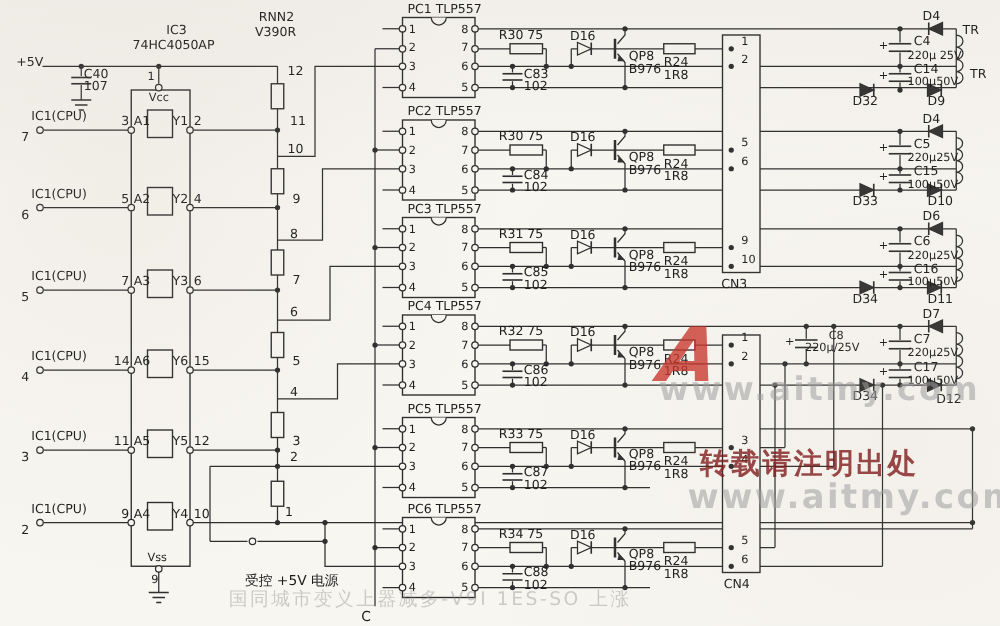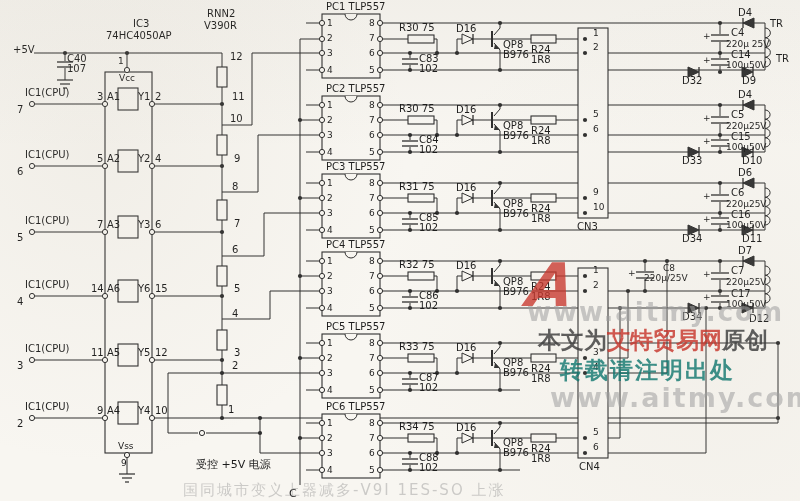--- a/index.html
+++ b/index.html
@@ -15,23 +15,23 @@
       radial-gradient(circle at 90% 70%, rgba(180,170,150,.08), transparent 45%),
       linear-gradient(180deg, rgba(120,110,90,.05), rgba(120,110,90,0) 30%);
   }
   svg text{fill:#1c1c1c;}
   .wm{position:absolute;pointer-events:none;white-space:nowrap;font-weight:bold;}
   .wm-a{left:528px;top:250px;font-size:60px;font-style:italic;color:#c8372d;opacity:.78;transform:skewX(-8deg);}
   .wm-brand{left:570px;top:258px;font-size:40px;color:#9a9a9a;opacity:.55;letter-spacing:4px;text-shadow:1px 1px 0 #d8d4cc;}
   .wm-url1{left:527px;top:297px;font-size:26px;color:#9f9f9f;opacity:.55;letter-spacing:2px;}
   .wm-line1{left:538px;top:325px;font-size:23px;opacity:.82;color:#3d3d3d;}
   .wm-line1 .red{color:#c8372d;}
-  .wm-line2{left:560px;top:355px;font-size:23px;color:#0f766e;opacity:.8;letter-spacing:2px;}
+  .wm-line2{left:560px;top:355px;font-size:23px;color:#7f1d1d;opacity:.8;letter-spacing:2px;}
   .wm-url2{left:550px;top:382px;font-size:27px;color:#9f9f9f;opacity:.55;letter-spacing:2px;}
-  .bleed{position:absolute;left:183px;top:481px;font-size:15px;color:#8f8f8f;opacity:.42;
+  .bleed{position:absolute;left:183px;top:470px;font-size:15px;color:#8f8f8f;opacity:.42;
          letter-spacing:2px;filter:blur(.6px);pointer-events:none;white-space:nowrap;}
 </style>
 </head>
 <body>
 
 <div id="canvas">
   <svg id="schem" width="800" height="501" viewBox="0 0 800 501">
       <polyline points="34,53 222,53" fill="none" stroke="#2e2e2e" stroke-width="1"></polyline>
       <polyline points="65,53 65,61" fill="none" stroke="#2e2e2e" stroke-width="1"></polyline>
       <polyline points="65,68 65,80" fill="none" stroke="#2e2e2e" stroke-width="1"></polyline>
@@ -671,19 +671,16 @@
       <text x="682" y="320" font-size="10">D34</text>
       <text x="749" y="322" font-size="10">D12</text>
       <text x="663" y="271" font-size="9">C8</text>
       <text x="644" y="281" font-size="9">220μ/25V</text>
       <text x="196" y="468" font-size="11">受控 +5V 电源</text>
       <text x="289" y="497" font-size="11">C</text>
     </svg>
 
   <div class="wm wm-a">A</div>
   <div class="wm wm-url1">www.aitmy.com</div>
-  <div class="wm wm-line1">
-    <span>本文为</span><span class="red">艾特贸易网</span><span>原创</span>
-  </div>
   <div class="wm wm-line2">转载请注明出处</div>
   <div class="wm wm-url2">www.aitmy.com</div>
   <div class="bleed">国同城市变义上器减多-V9I 1ES-SO 上涨</div>
 </div>
 
 </body></html>

